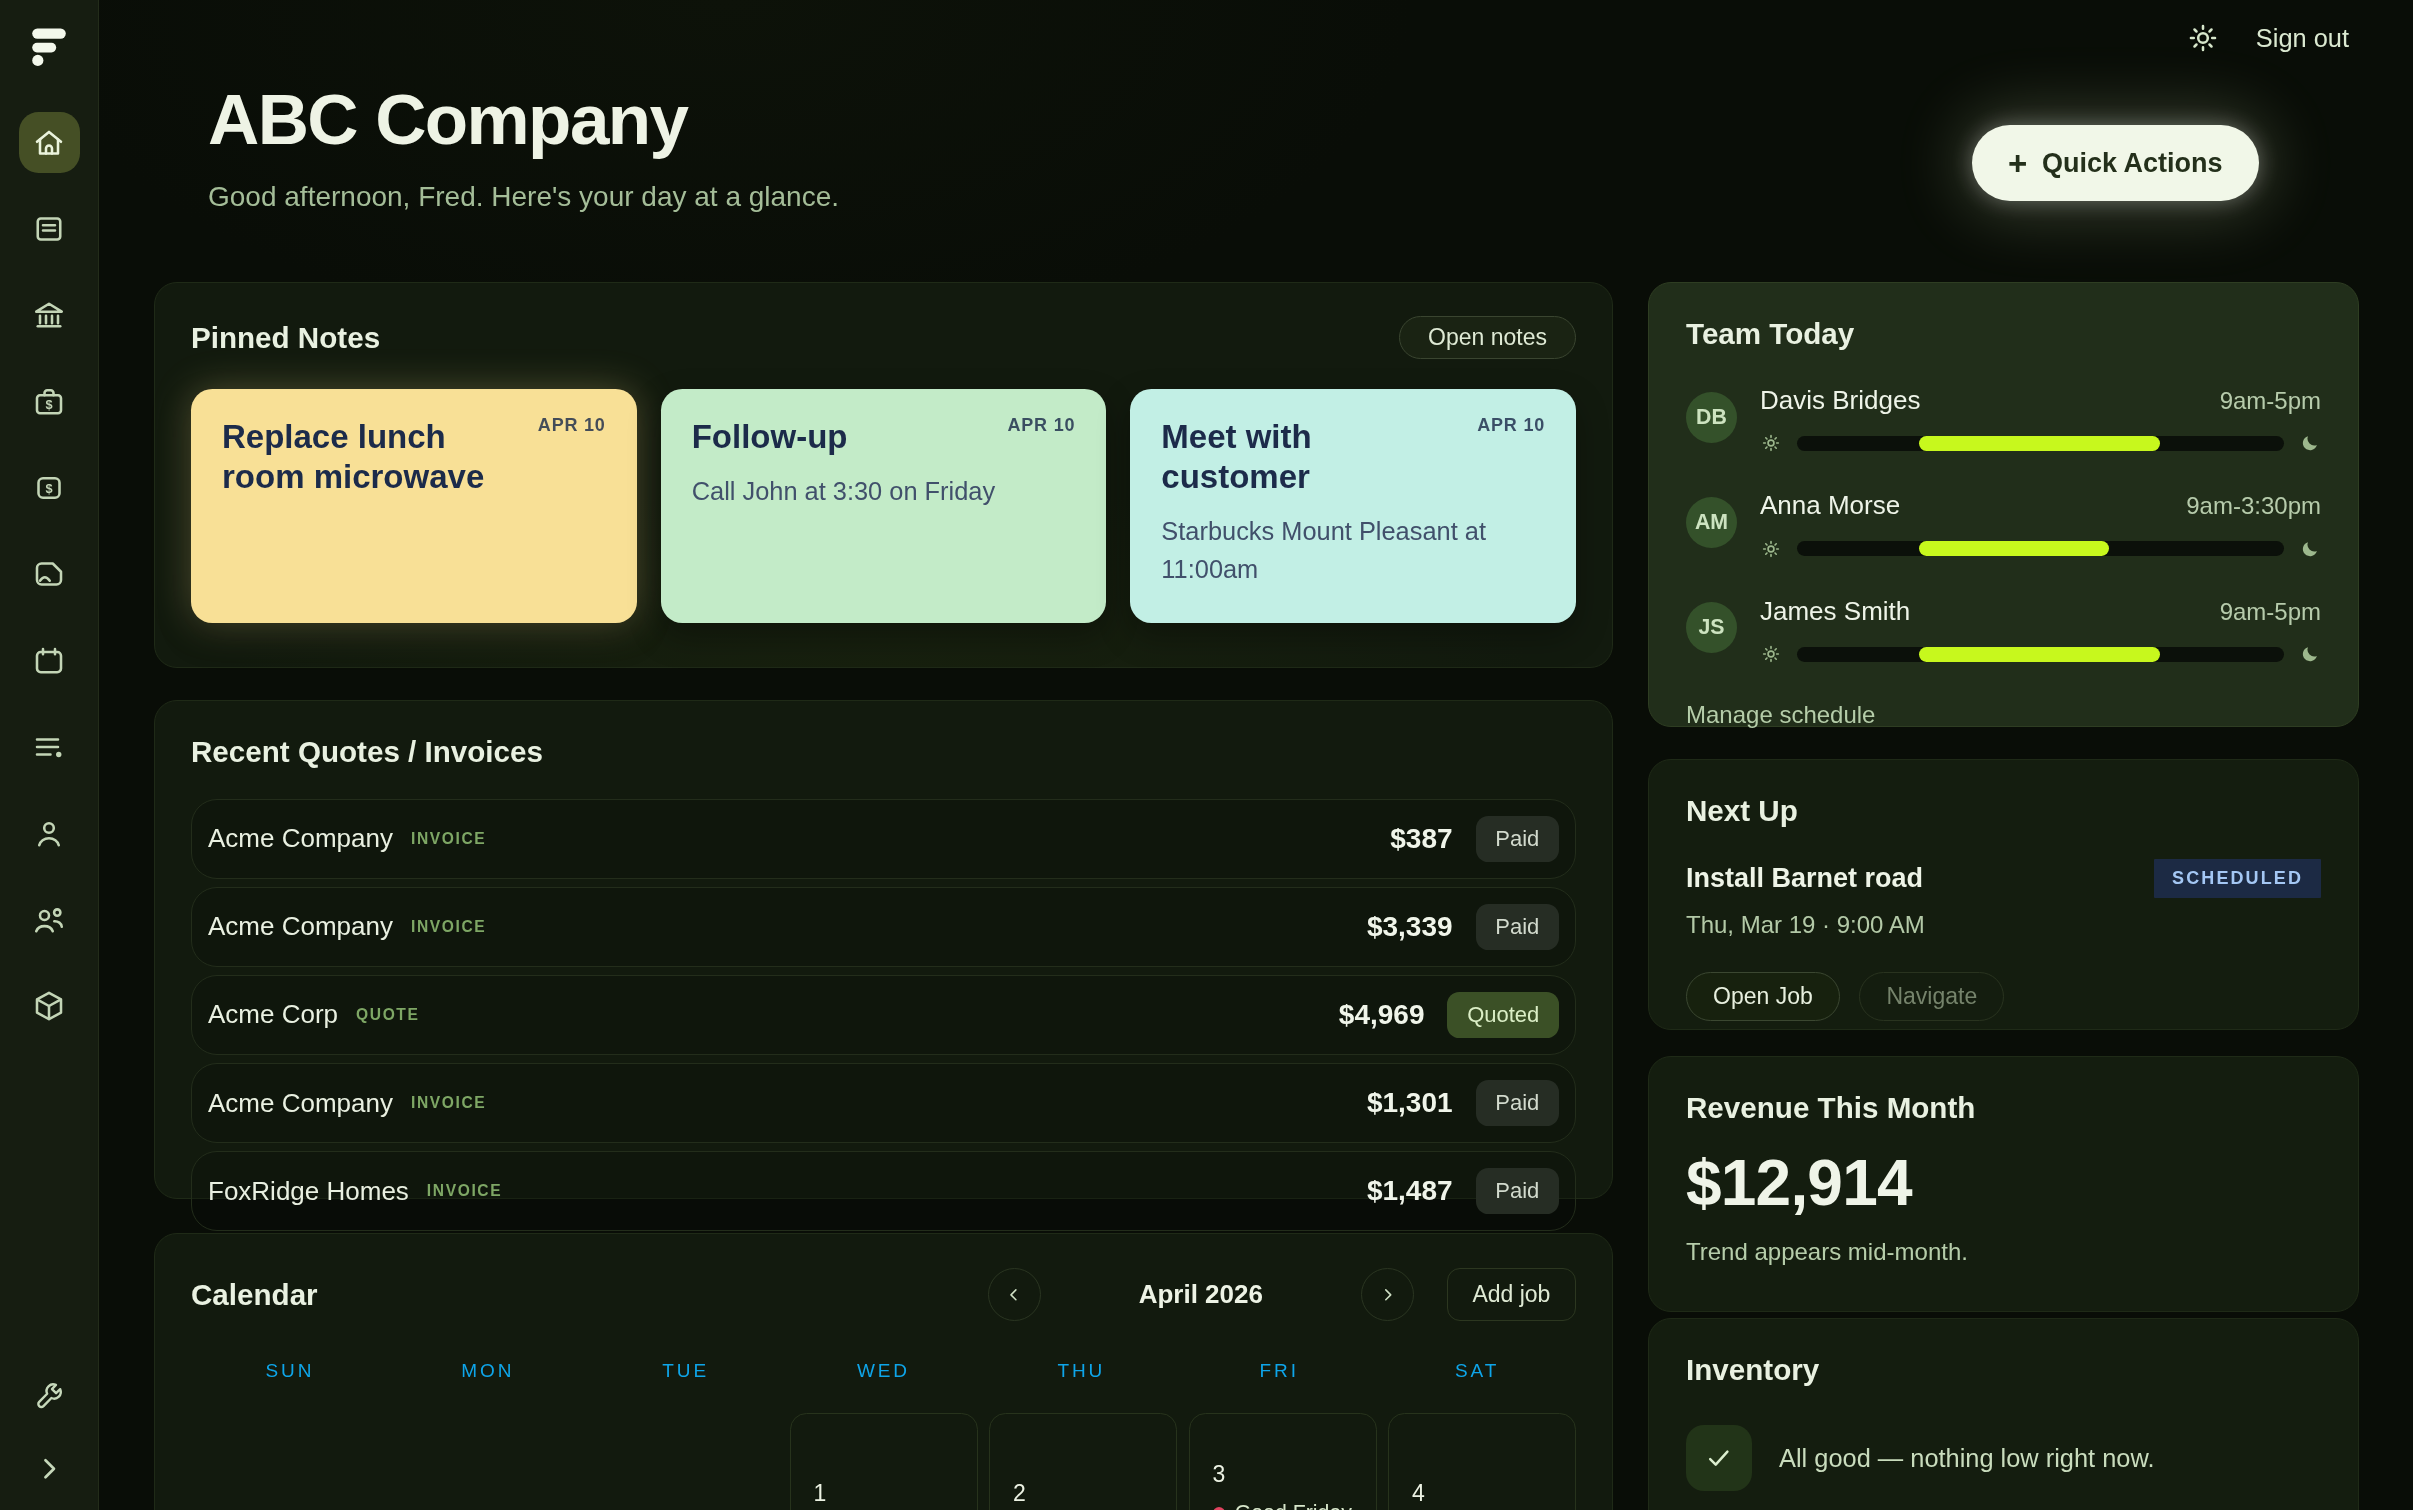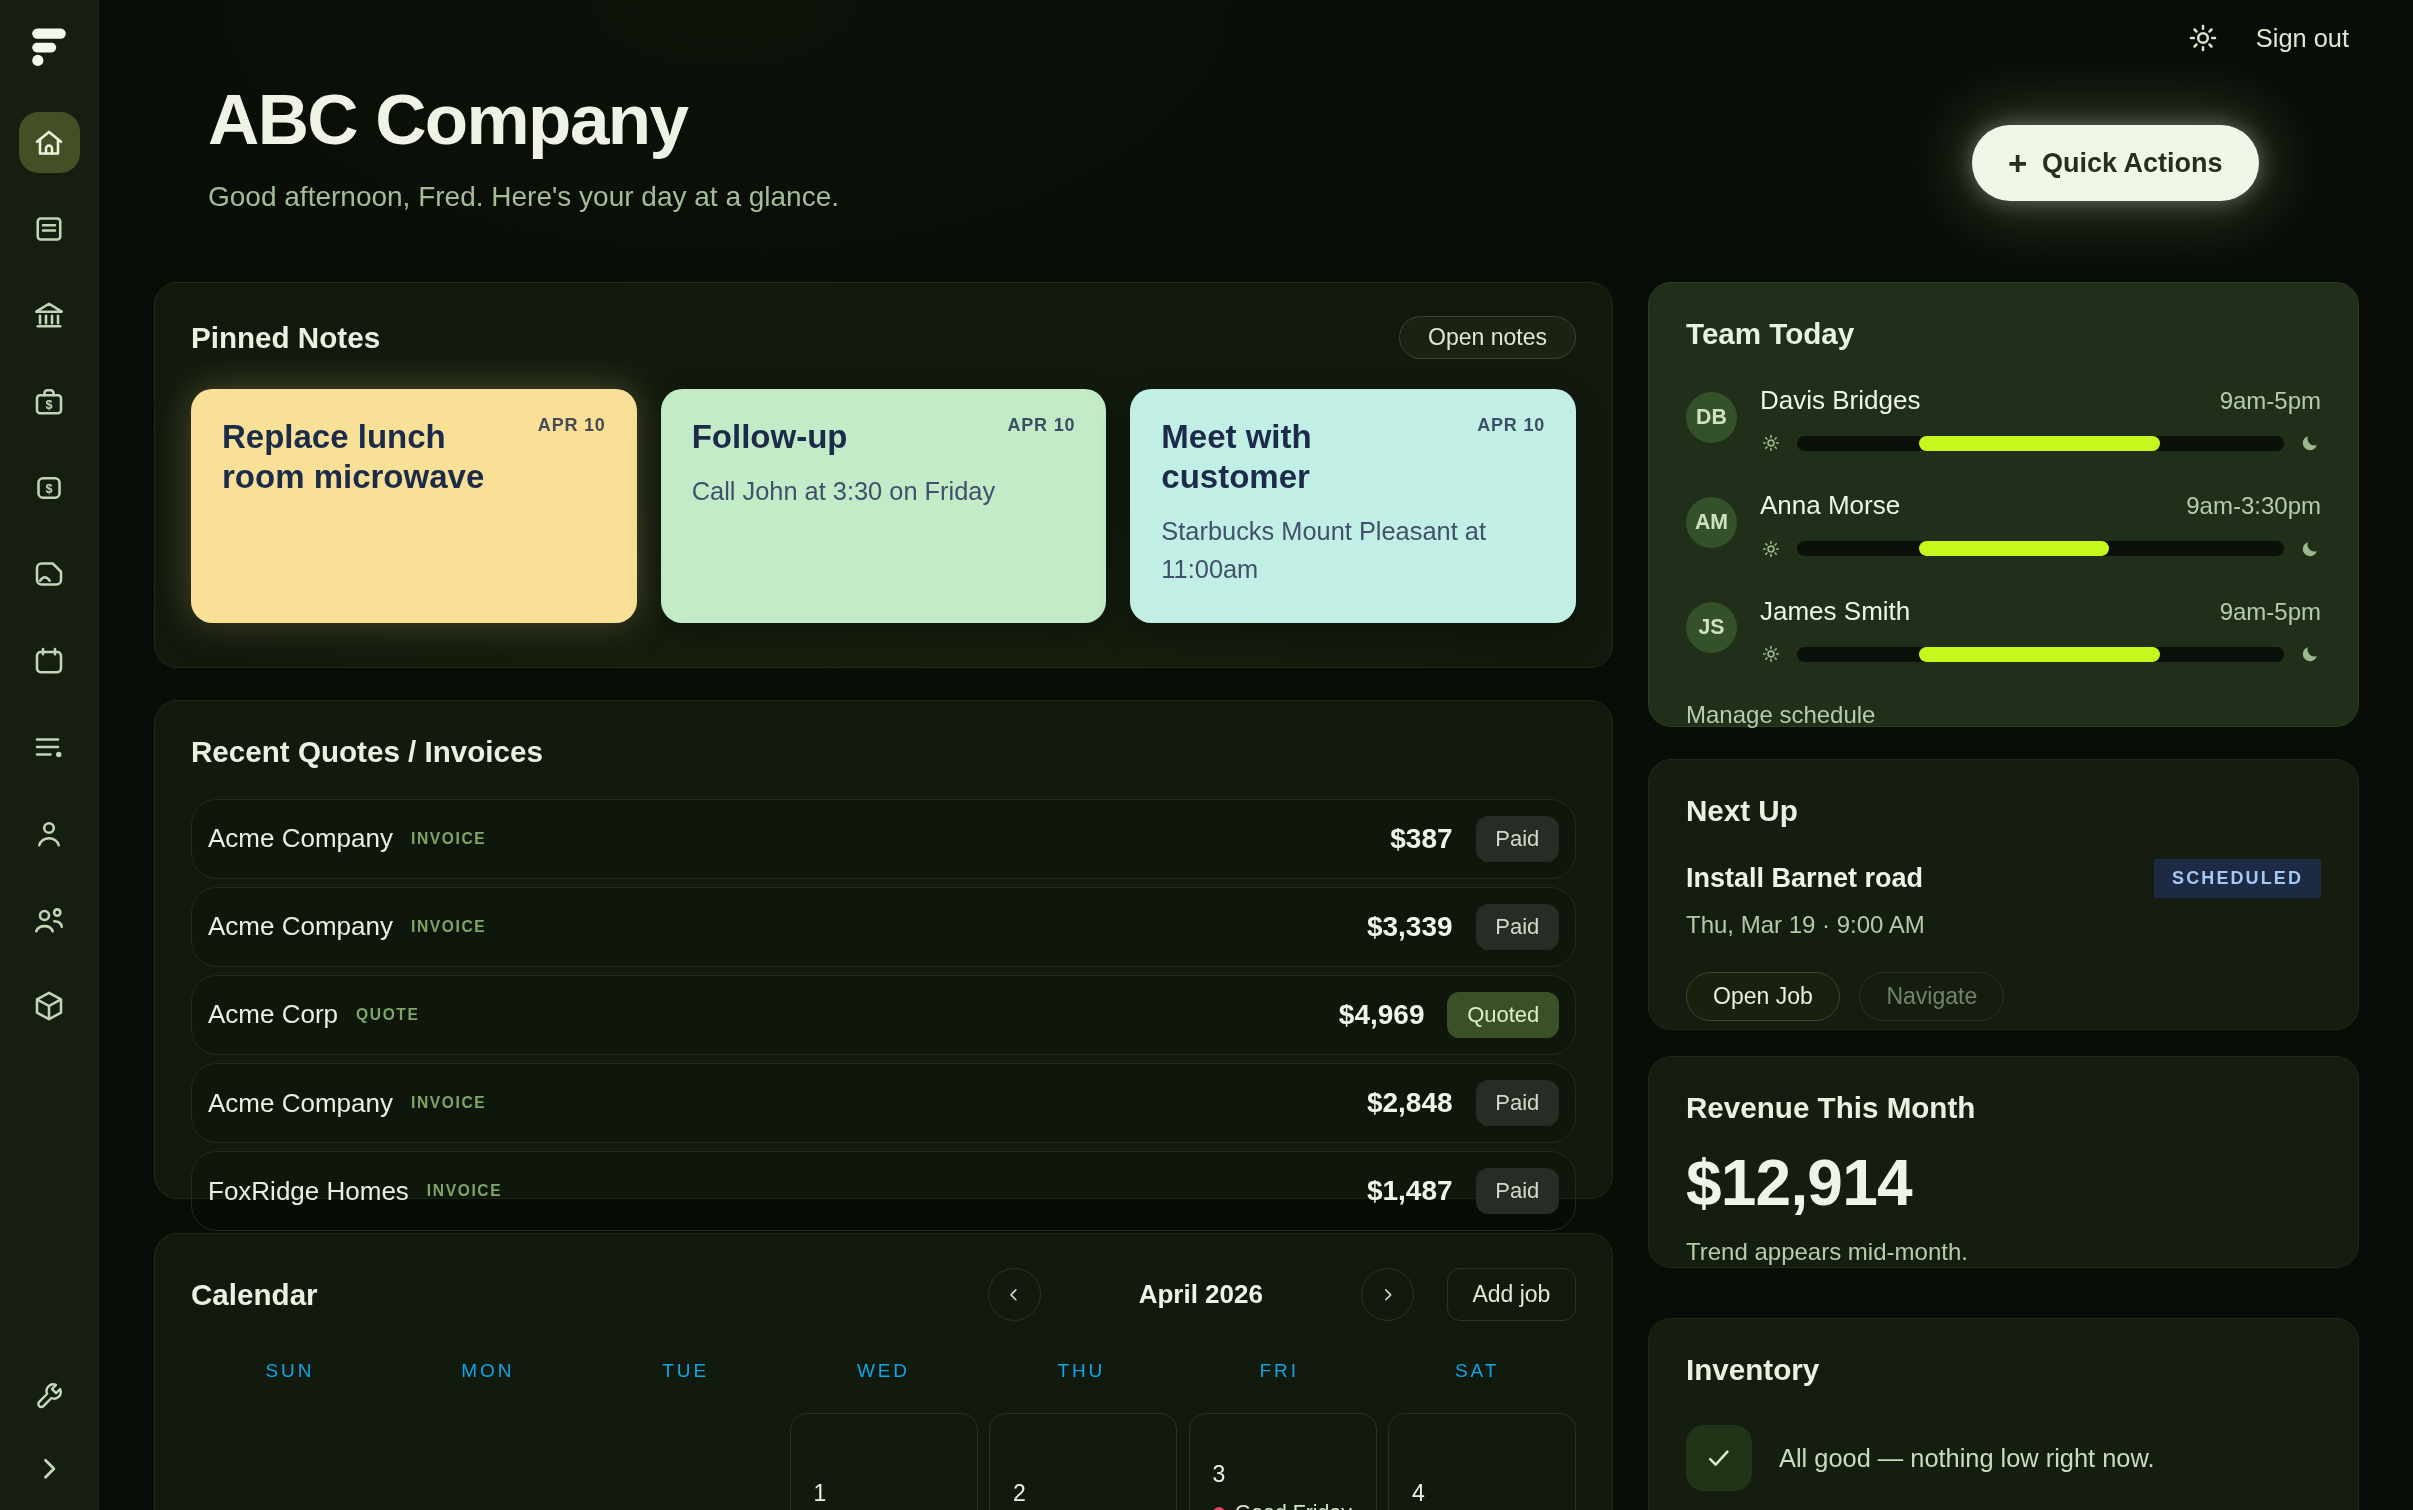--- a/index.html
+++ b/index.html
@@ -117,21 +117,21 @@
   .job-title { font-size:27px; font-weight:600; color:#eef4e7; }
   .sched-badge { font-size:18px; font-weight:600; letter-spacing:2.1px; color:#a4c7f4;
                  background:#1c2a44; padding:9px 18px; border-radius:1px; }
   .job-date { margin-top:13px; font-size:24px; color:#b3c9a7; }
   .job-actions { margin-top:33px; display:flex; gap:19.7px; }
   .btn-openjob { height:49px; padding:0 26px; border-radius:24.6px; border:0.8px solid #3b4731;
                  background:#17210e; color:#e7efde; font-size:23px; cursor:pointer; }
   .btn-navigate { height:49px; padding:0 26px; border-radius:24.6px; border:0.8px solid #29331f;
                   background:transparent; color:#75836b; font-size:23px; cursor:pointer; }
 
-  .revenue { left:1648px; top:1056px; width:711px; height:212px; padding:34px 37px; background:#141d0f; }
+  .revenue { left:1648px; top:1056px; width:711px; height:256px; padding:34px 37px; background:#141d0f; }
   .rev-amount { margin-top:21.3px; font-size:64px; font-weight:bold; letter-spacing:-0.8px; color:#eff4e8; }
   .rev-note { margin-top:18px; font-size:24px; color:#b6cdaa; }
 
   .inventory { left:1648px; top:1318px; width:711px; height:246px; padding:34px 37px; background:#141d0f; }
   .inv-status { margin-top:38px; display:flex; align-items:center; gap:27px; }
   .check-tile { width:66px; height:66px; border-radius:18px; background:#223418; color:#dcefcf;
                 display:flex; align-items:center; justify-content:center; flex:none; }
   .check-tile svg { width:29.6px; height:29.6px; }
   .inv-msg { font-size:25.4px; color:#c9dcbd; }
 
@@ -302,21 +302,21 @@
         <span class="inv-tag">QUOTE</span>
         <span class="inv-right">
             <span class="inv-amount">$4,969</span>
         <span class="badge quoted">Quoted</span>
           </span>
       </div>
       <div class="inv-row">
         <span class="inv-name">Acme Company</span>
         <span class="inv-tag">INVOICE</span>
         <span class="inv-right">
-            <span class="inv-amount">$2,848</span>
+            <span class="inv-amount">$1,301</span>
         <span class="badge paid">Paid</span>
           </span>
       </div>
       <div class="inv-row">
         <span class="inv-name">FoxRidge Homes</span>
         <span class="inv-tag">INVOICE</span>
         <span class="inv-right">
             <span class="inv-amount">$1,487</span>
         <span class="badge paid">Paid</span>
           </span>

